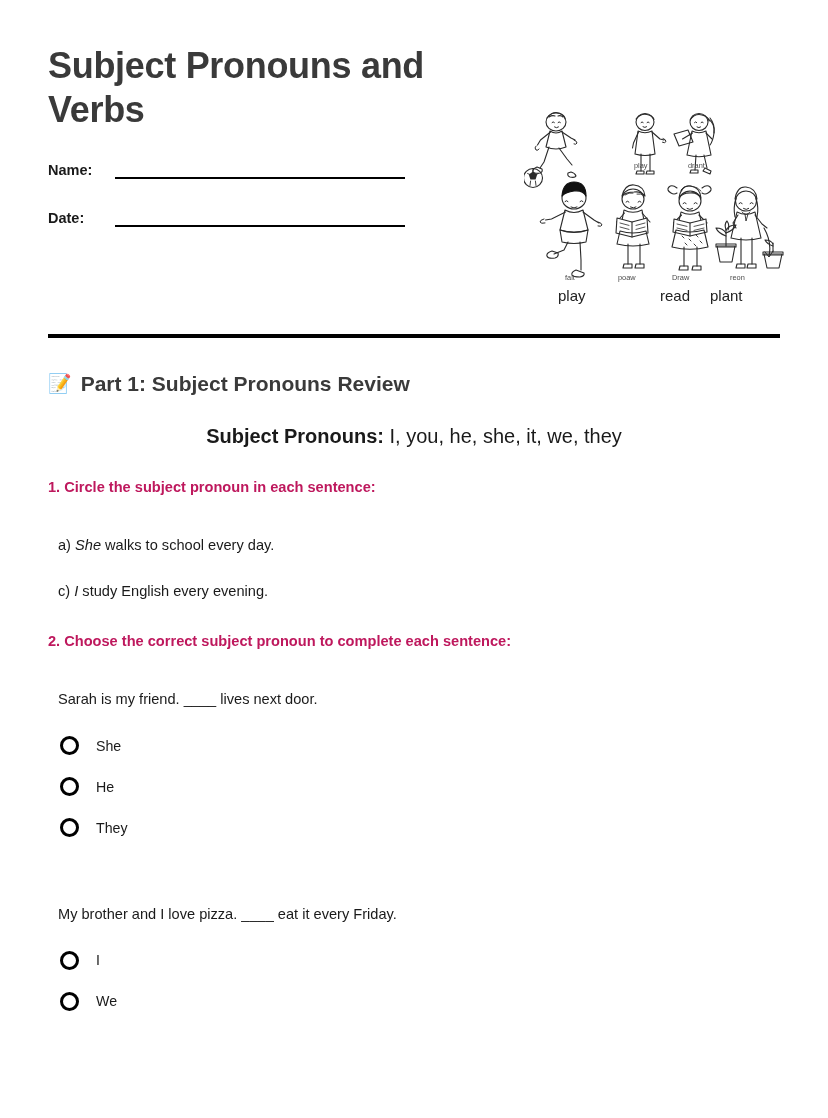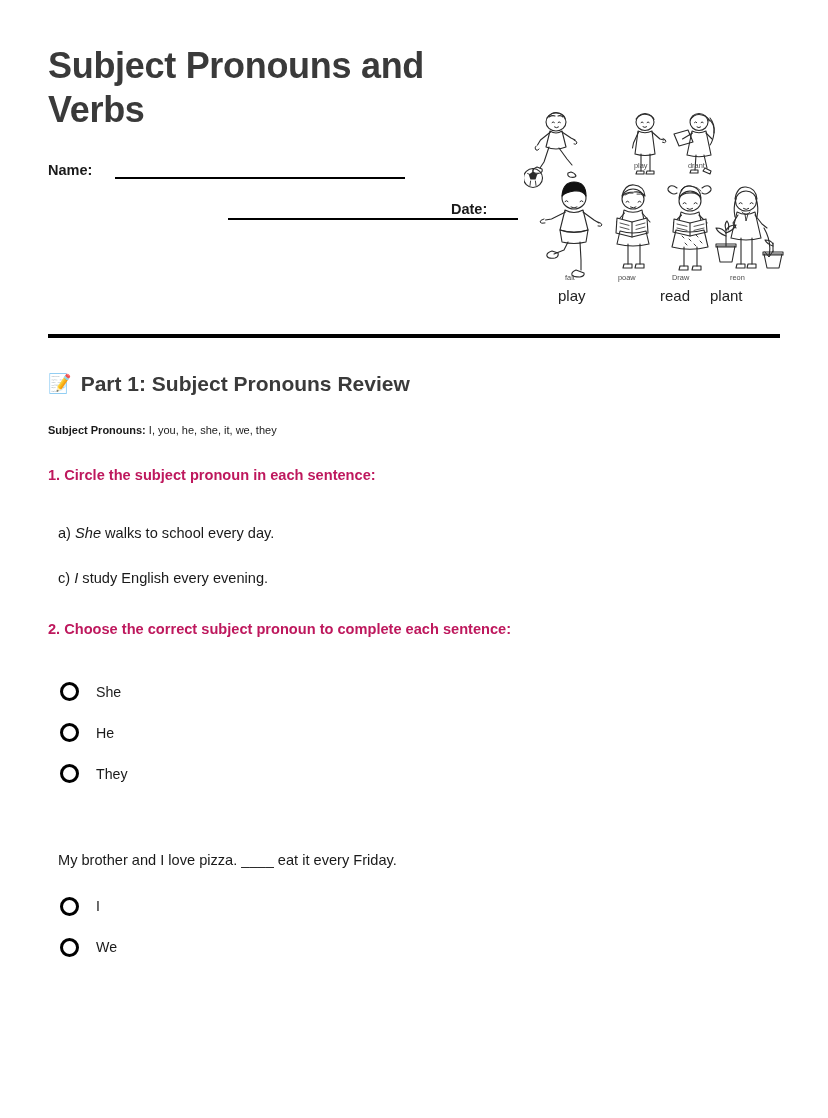--- a/index.html
+++ b/index.html
@@ -41,21 +41,21 @@
     margin: 0;
     width: 420px;
   }
 
   .field-row {
     display: flex;
     align-items: flex-end;
     margin-top: 22px;
     height: 26px;
   }
-  .field-row.date-row { margin-top: 22px; flex-direction: column; }
+  .field-row.date-row { margin-top: 22px; }
   .field-label {
     font-size: 14.5px;
     font-weight: bold;
     color: #1a1a1a;
     width: 67px;
     flex: none;
     line-height: 1;
     padding-bottom: 2px;
   }
   .field-line {
@@ -103,24 +103,25 @@
     line-height: 1.2;
     margin: 0 0 27px 0;
   }
   .emoji {
     font-size: 19px;
     line-height: 1;
     display: inline-block;
   }
 
   .pronoun-line {
-    font-size: 11px;
+    font-size: 20px;
     line-height: 1.35;
     margin-bottom: 28px;
     color: #1a1a1a;
+    text-align: center;
   }
   .pronoun-line .lbl { font-weight: bold; }
 
   .q-heading {
     font-size: 14.6px;
     font-weight: bold;
     color: #be185d;
     margin-bottom: 38px;
     line-height: 1.35;
   }
@@ -413,20 +414,21 @@
       </div>
       <div class="sentence-item">
         <span>c)</span>
         <em>I</em><span> study English every evening.</span>
       </div>
     </div>
 
     <div class="q-heading second">2. Choose the correct subject pronoun to complete each sentence:</div>
 
     <div class="mc-block">
+      <div class="mc-prompt">Sarah is my friend. ____ lives next door.</div>
 
       <div class="option-row">
         <span class="radio"></span>
         <span class="option-label">She</span>
       </div>
       <div class="option-row">
         <span class="radio"></span>
         <span class="option-label">He</span>
       </div>
       <div class="option-row">

